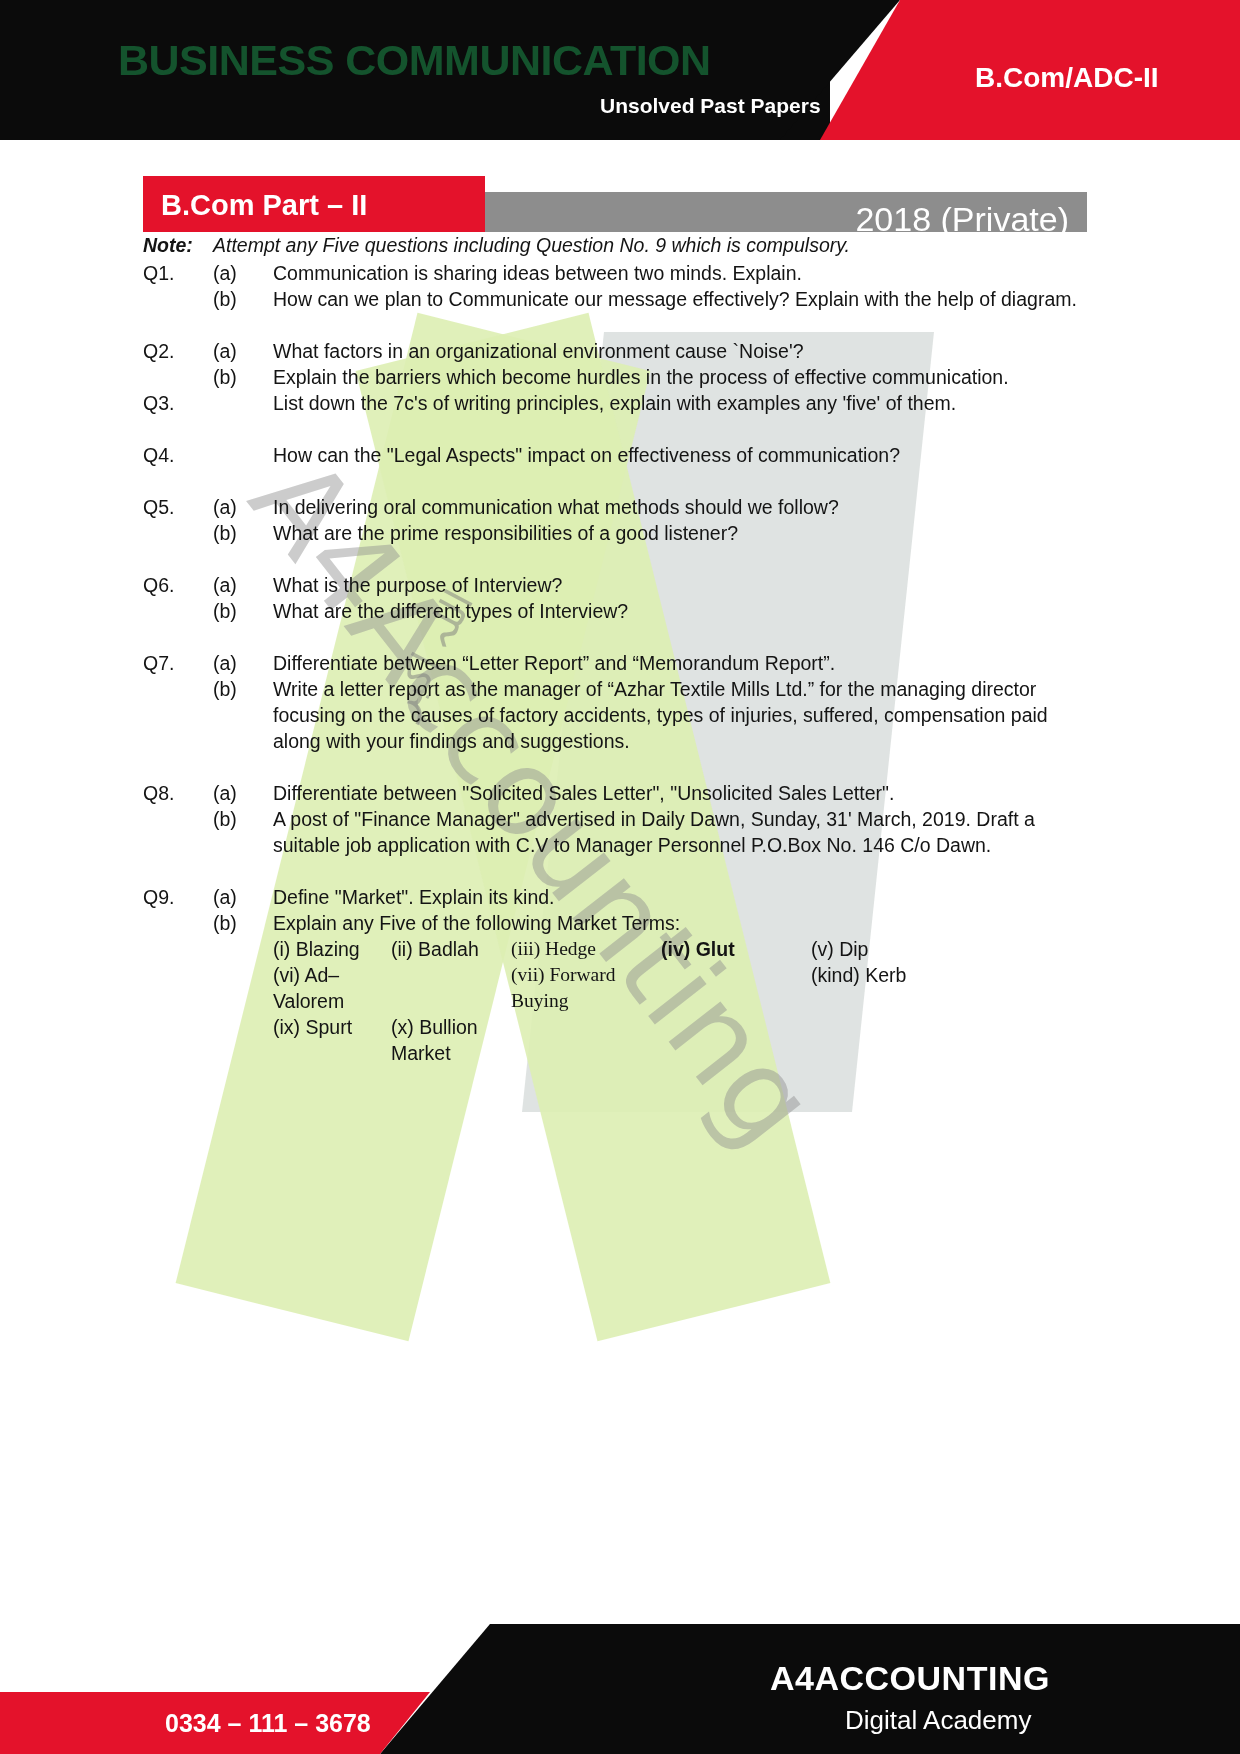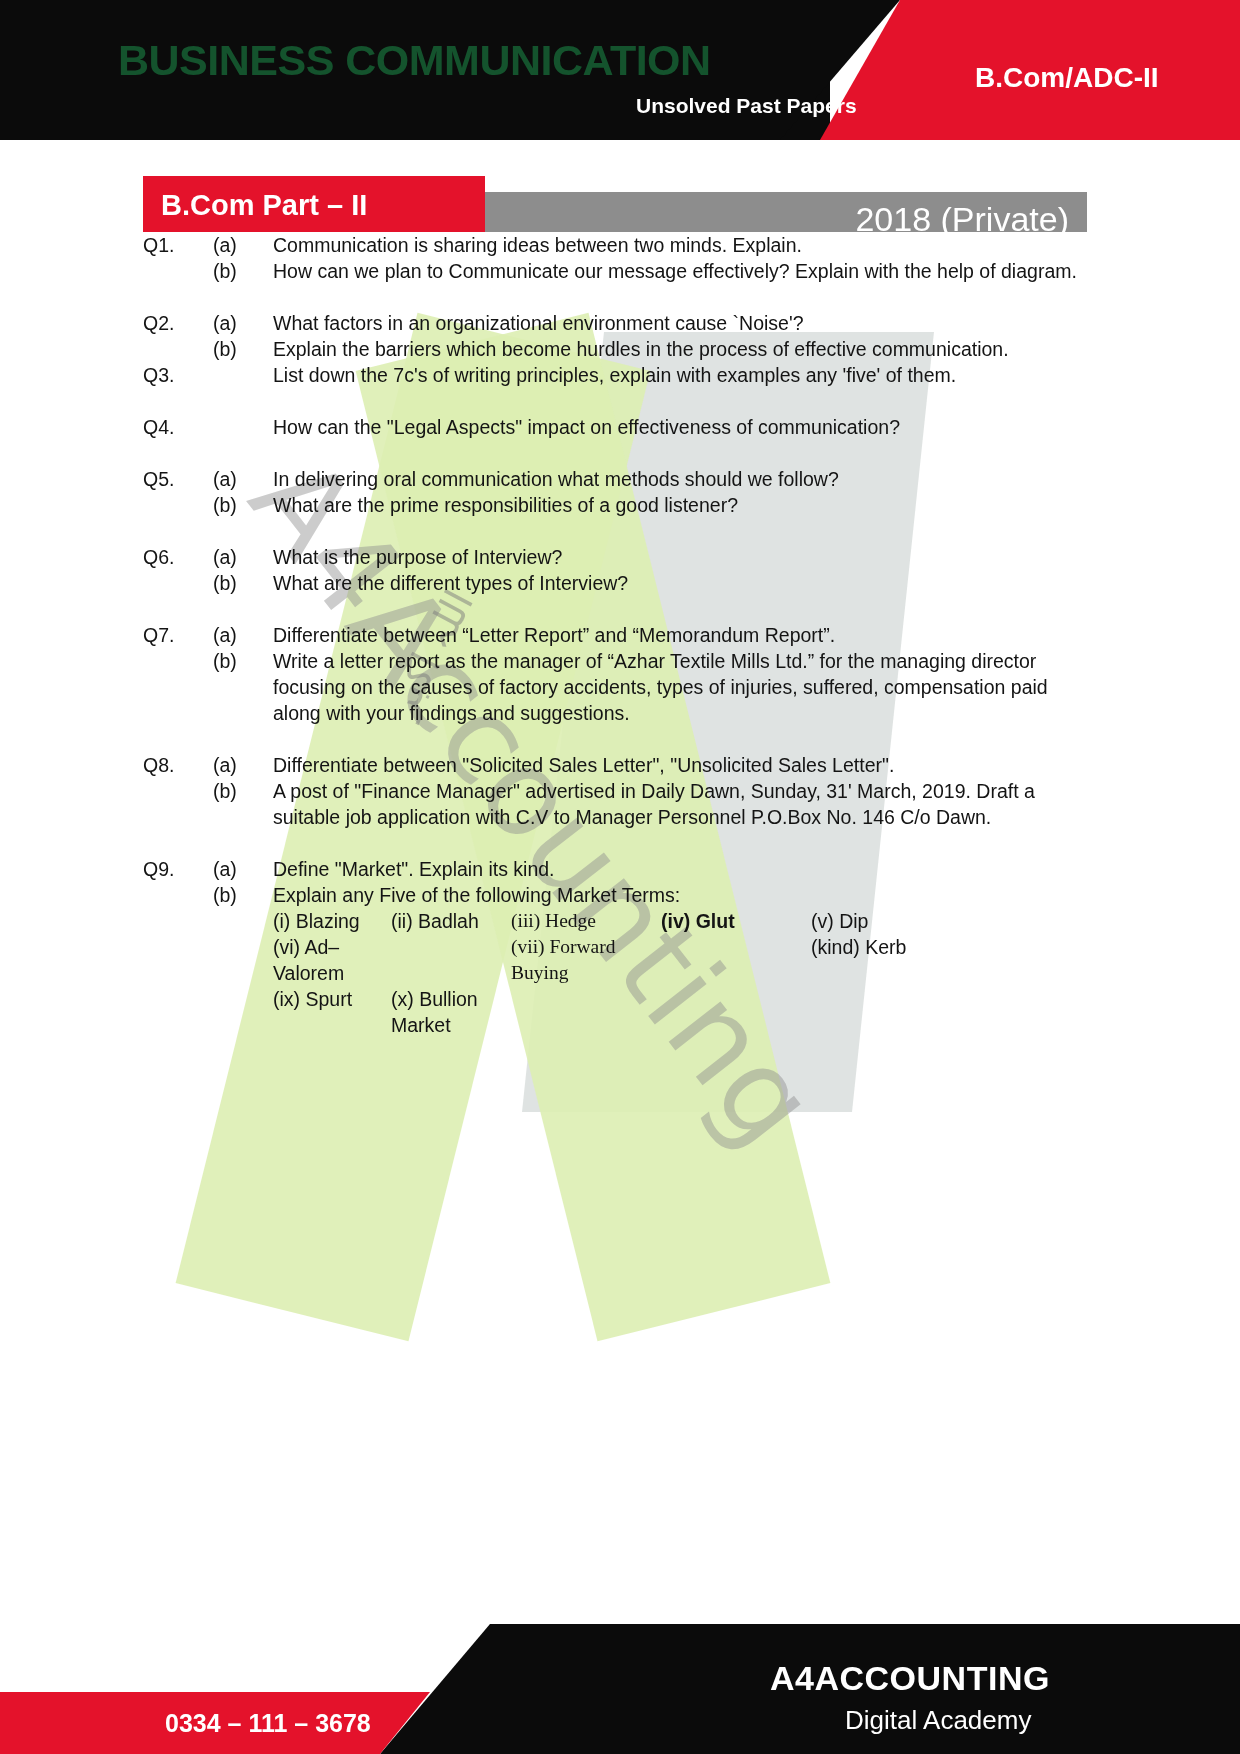--- a/index.html
+++ b/index.html
@@ -28,21 +28,21 @@
     position:absolute;top:0;left:820px;width:420px;height:140px;
     background:#e4122b;
     clip-path:polygon(80px 0, 420px 0, 420px 140px, 0 140px);
   }
   .header-title{
     position:absolute;top:36px;left:118px;
     color:#14532d;font-size:43px;font-weight:bold;letter-spacing:-0.5px;
     white-space:nowrap;
   }
   .header-sub{
-    position:absolute;top:94px;left:636px;
+    position:absolute;top:94px;left:600px;
     color:#ffffff;font-size:21px;font-weight:bold;
     white-space:nowrap;
   }
   .header-badge{
     position:absolute;top:62px;left:975px;
     color:#ffffff;font-size:28px;font-weight:bold;
     white-space:nowrap;
   }
 
   
@@ -184,20 +184,24 @@
   <div class="watermark">
     <div class="wm-grey"></div>
     <div class="wm-green1"></div>
     <div class="wm-green2"></div>
     <div class="wm-text">A4Accounting</div>
     <div class="wm-urdu">اللہ اکبر</div>
   </div>
 
   <div class="content">
 
+    <div class="row note-row">
+      <div class="note-label">Note:</div>
+      <div class="col-t note-text">Attempt any Five questions including Question No. 9 which is compulsory.</div>
+    </div>
 
     <div class="row">
       <div class="col-q">Q1.</div>
       <div class="col-p">(a)</div>
       <div class="col-t">Communication is sharing ideas between two minds. Explain.</div>
     </div>
     <div class="row">
       <div class="col-q"></div>
       <div class="col-p">(b)</div>
       <div class="col-t">How can we plan to Communicate our message effectively? Explain with the help of diagram.</div>

